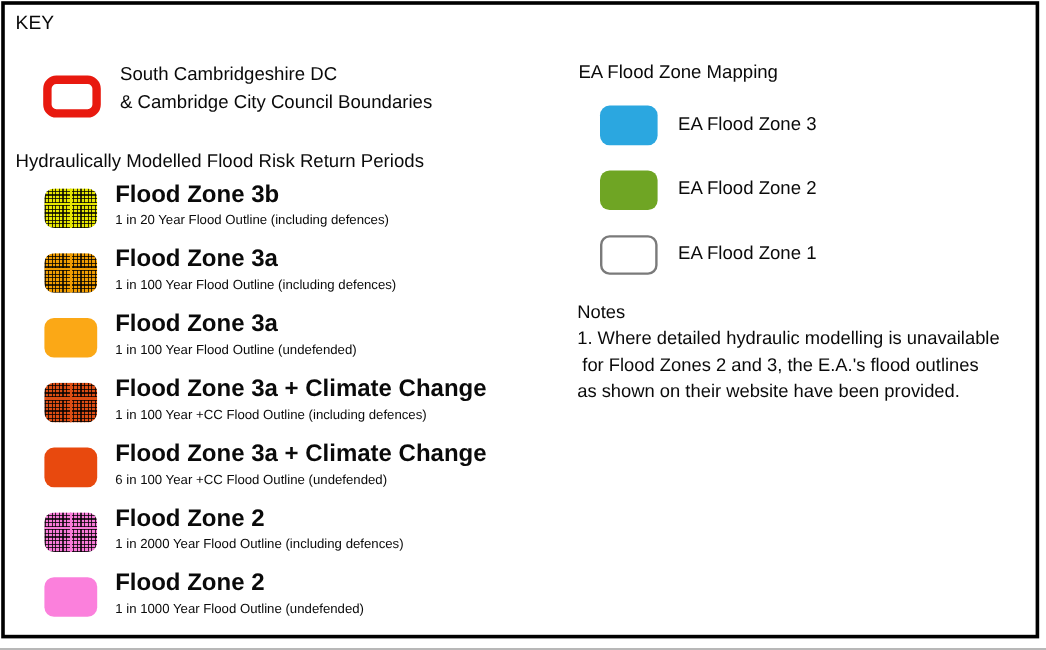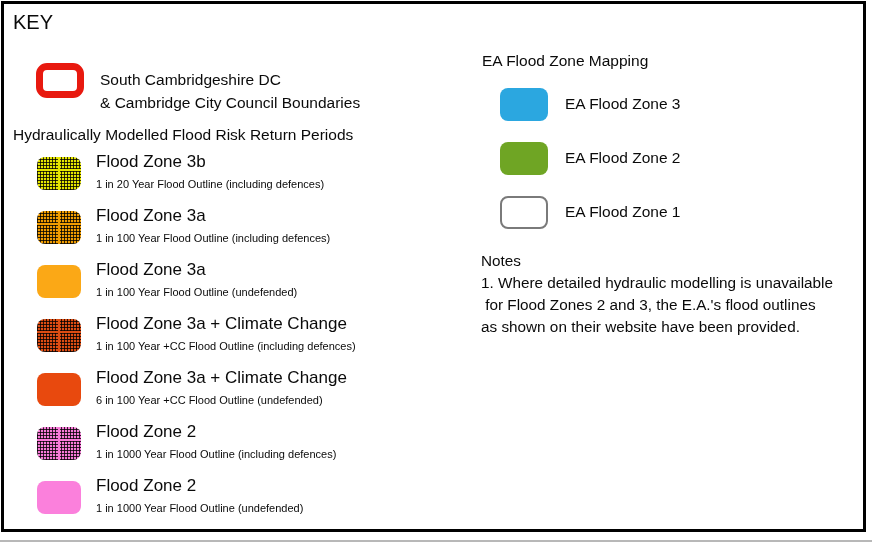--- a/index.html
+++ b/index.html
@@ -9,45 +9,45 @@
     overflow:hidden;
   }
   .key-box{
     position:absolute;left:1px;top:1px;width:865px;height:531px;
     background:#fff;border:3px solid #000;box-sizing:border-box;
   }
   .bottom-edge{
     position:absolute;left:0;bottom:0;width:872px;height:2px;background:#b8b8b8;
   }
   .abs{position:absolute;}
-  .key-title{left:13px;top:11px;font-size:20px;}
+  .key-title{left:13px;top:11px;font-size:16px;}
   .boundary-icon{
     left:36px;top:63px;width:34px;height:21px;
     border:7px solid var(--c,#e8190f);border-radius:11px;background:#fff;
   }
-  .boundary-label{left:100px;top:68px;font-size:15.5px;line-height:23px;white-space:pre-wrap;}
+  .boundary-label{left:100px;top:51px;font-size:15.5px;line-height:23px;white-space:pre-wrap;}
   .section-heading{font-size:15.5px;}
   .modelled-heading{left:13px;top:126px;}
   .ea-heading{left:482px;top:52px;}
 
   .swatch{
     box-sizing:border-box;border-radius:8px;background-color:var(--c,#ccc);
   }
   .zone-swatch{left:37px;width:44px;height:33px;}
   .hatched{
     background-image:
       linear-gradient(to right, transparent calc(50% - 1px), var(--c) calc(50% - 1px), var(--c) calc(50% + 1px), transparent calc(50% + 1px)),
       linear-gradient(to bottom, transparent 12px, var(--c) 12px, var(--c) 14px, transparent 14px),
       repeating-linear-gradient(0deg, rgba(0,0,0,0.78) 0 1px, transparent 1px 3px),
       repeating-linear-gradient(90deg, rgba(0,0,0,0.78) 0 1px, transparent 1px 3px);
   }
   .outlined{border:2px solid #7a7a7a;background-color:#fff;}
 
   .zone-text{left:96px;width:400px;line-height:22px;}
-  .zone-name{font-size:17px;font-weight:normal;}
+  .zone-name{font-size:20px;font-weight:bold;}
   .zone-desc{font-size:11px;}
 
   .ea-swatch{left:500px;width:48px;height:33px;}
   .ea-label{left:565px;font-size:15.5px;}
 
   .notes{
     left:481px;top:250px;width:388px;font-size:15.3px;line-height:22px;
   }
   .notes p{margin:0;white-space:pre-wrap;}
   .notes .p2{margin-top:28px;}
@@ -92,21 +92,21 @@
 
 <div class="abs swatch zone-swatch" style="top: 373px; --c: #e8490e;"></div>
 <div class="abs zone-text" style="top:367px">
   <div class="zone-name">Flood Zone 3a + Climate Change</div>
   <div class="zone-desc">6 in 100 Year +CC Flood Outline (undefended)</div>
 </div>
 
 <div class="abs swatch zone-swatch hatched" style="top: 427px; --c: #f87ad8;"></div>
 <div class="abs zone-text" style="top:421px">
   <div class="zone-name">Flood Zone 2</div>
-  <div class="zone-desc">1 in 1000 Year Flood Outline (including defences)</div>
+  <div class="zone-desc">1 in 2000 Year Flood Outline (including defences)</div>
 </div>
 
 <div class="abs swatch zone-swatch" style="top: 481px; --c: #fb80dc;"></div>
 <div class="abs zone-text" style="top:475px">
   <div class="zone-name">Flood Zone 2</div>
   <div class="zone-desc">1 in 1000 Year Flood Outline (undefended)</div>
 </div>
 
 <div class="abs section-heading ea-heading">EA Flood Zone Mapping</div>
 

